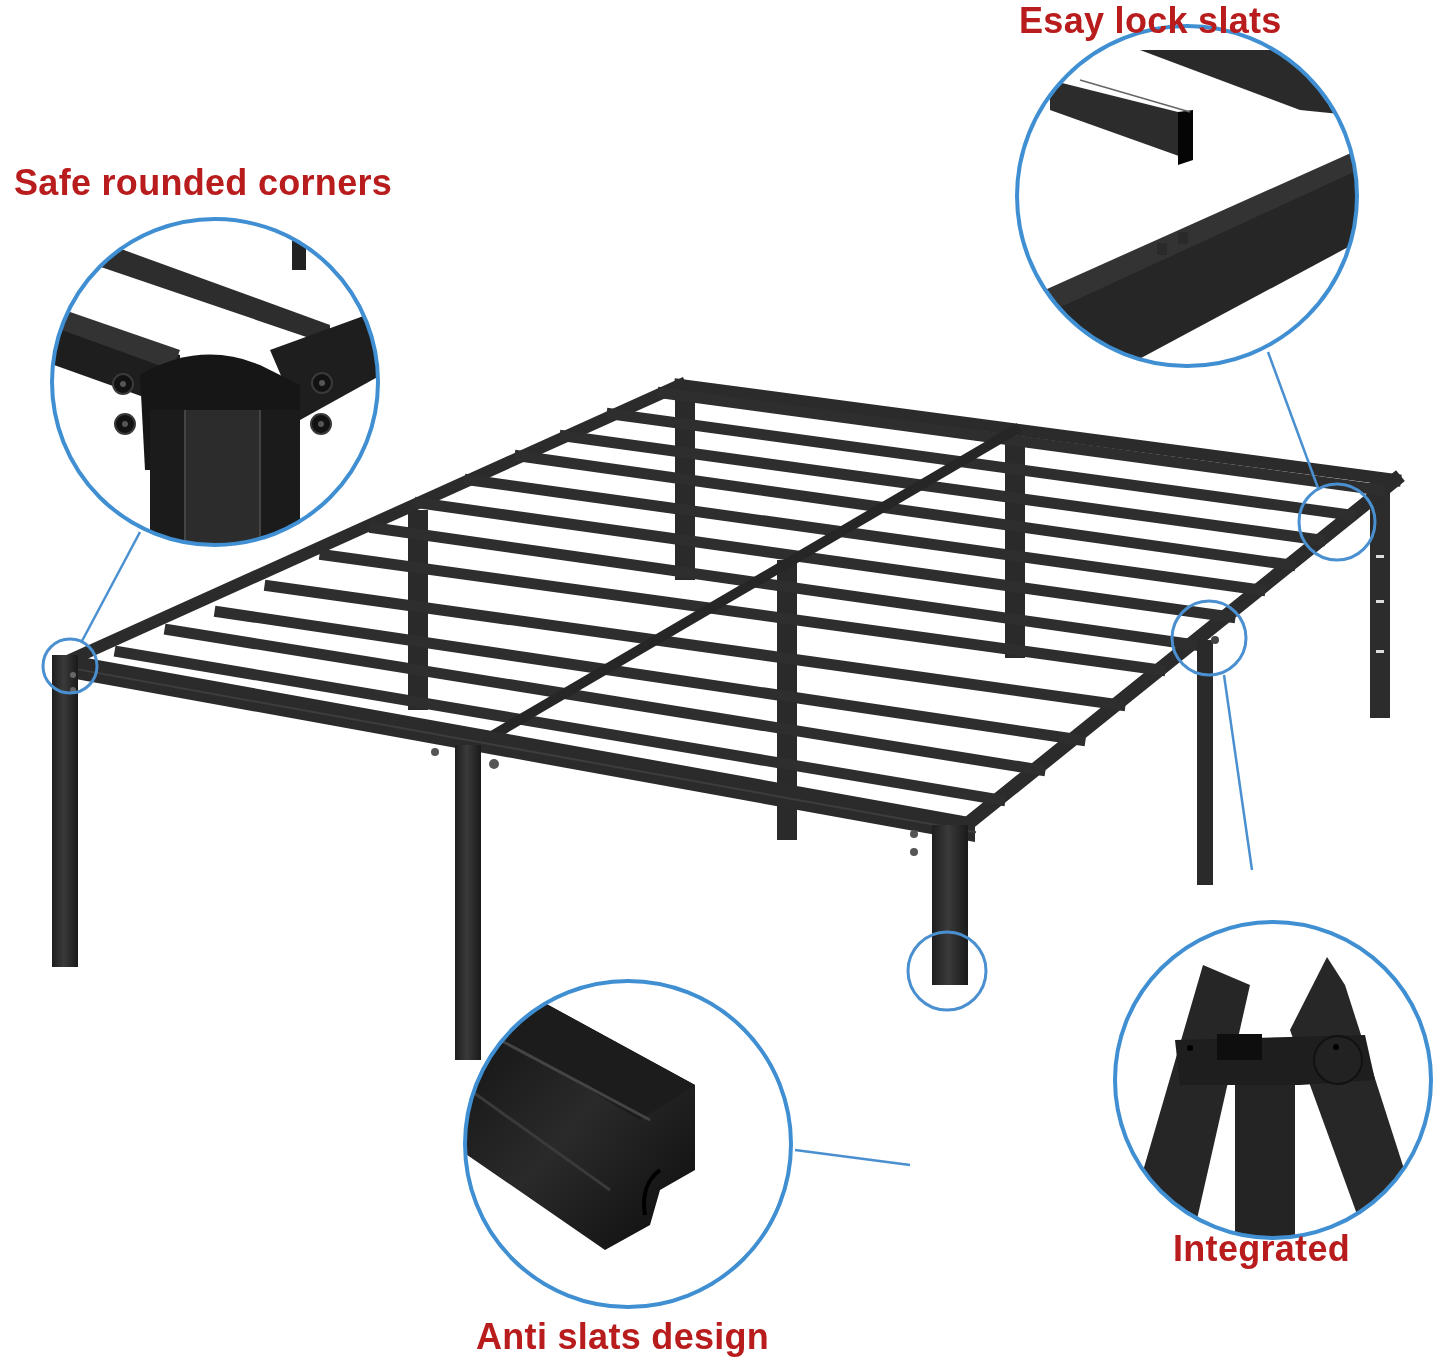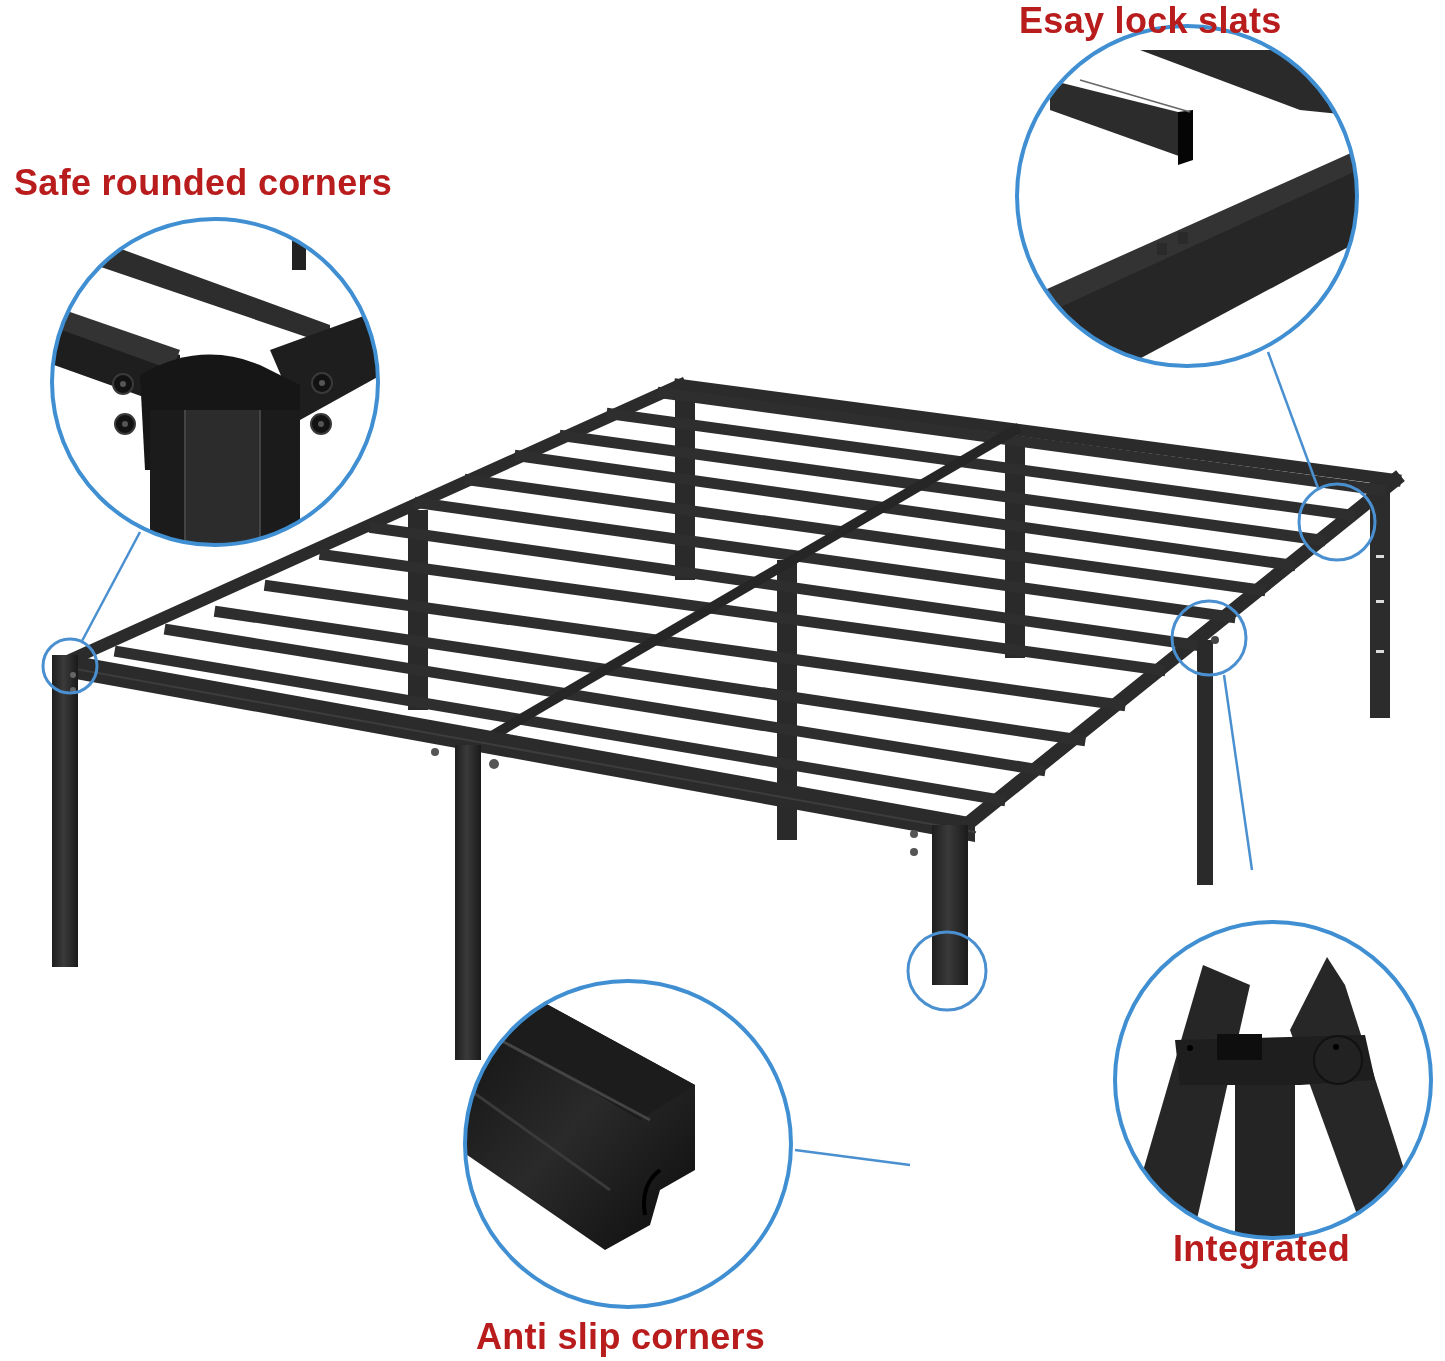--- a/index.html
+++ b/index.html
@@ -196,14 +196,14 @@
       <rect x="1217" y="1034" width="45" height="26" fill="#0e0e0e"></rect>
       <circle cx="1190" cy="1048" r="3" fill="#000"></circle>
       <circle cx="1336" cy="1047" r="3" fill="#000"></circle>
     </g>
     <circle cx="1273" cy="1080" r="158" fill="none" stroke="#3f8fd2" stroke-width="4"></circle>
   </g>
 </svg>
 
 <div class="label" id="lbl-esay">Esay lock slats</div>
 <div class="label" id="lbl-safe">Safe rounded corners</div>
-<div class="label" id="lbl-anti">Anti slip corners</div>
+<div class="label" id="lbl-anti">Anti slats design</div>
 <div class="label" id="lbl-integrated">Integrated</div>
 
 </body></html>

